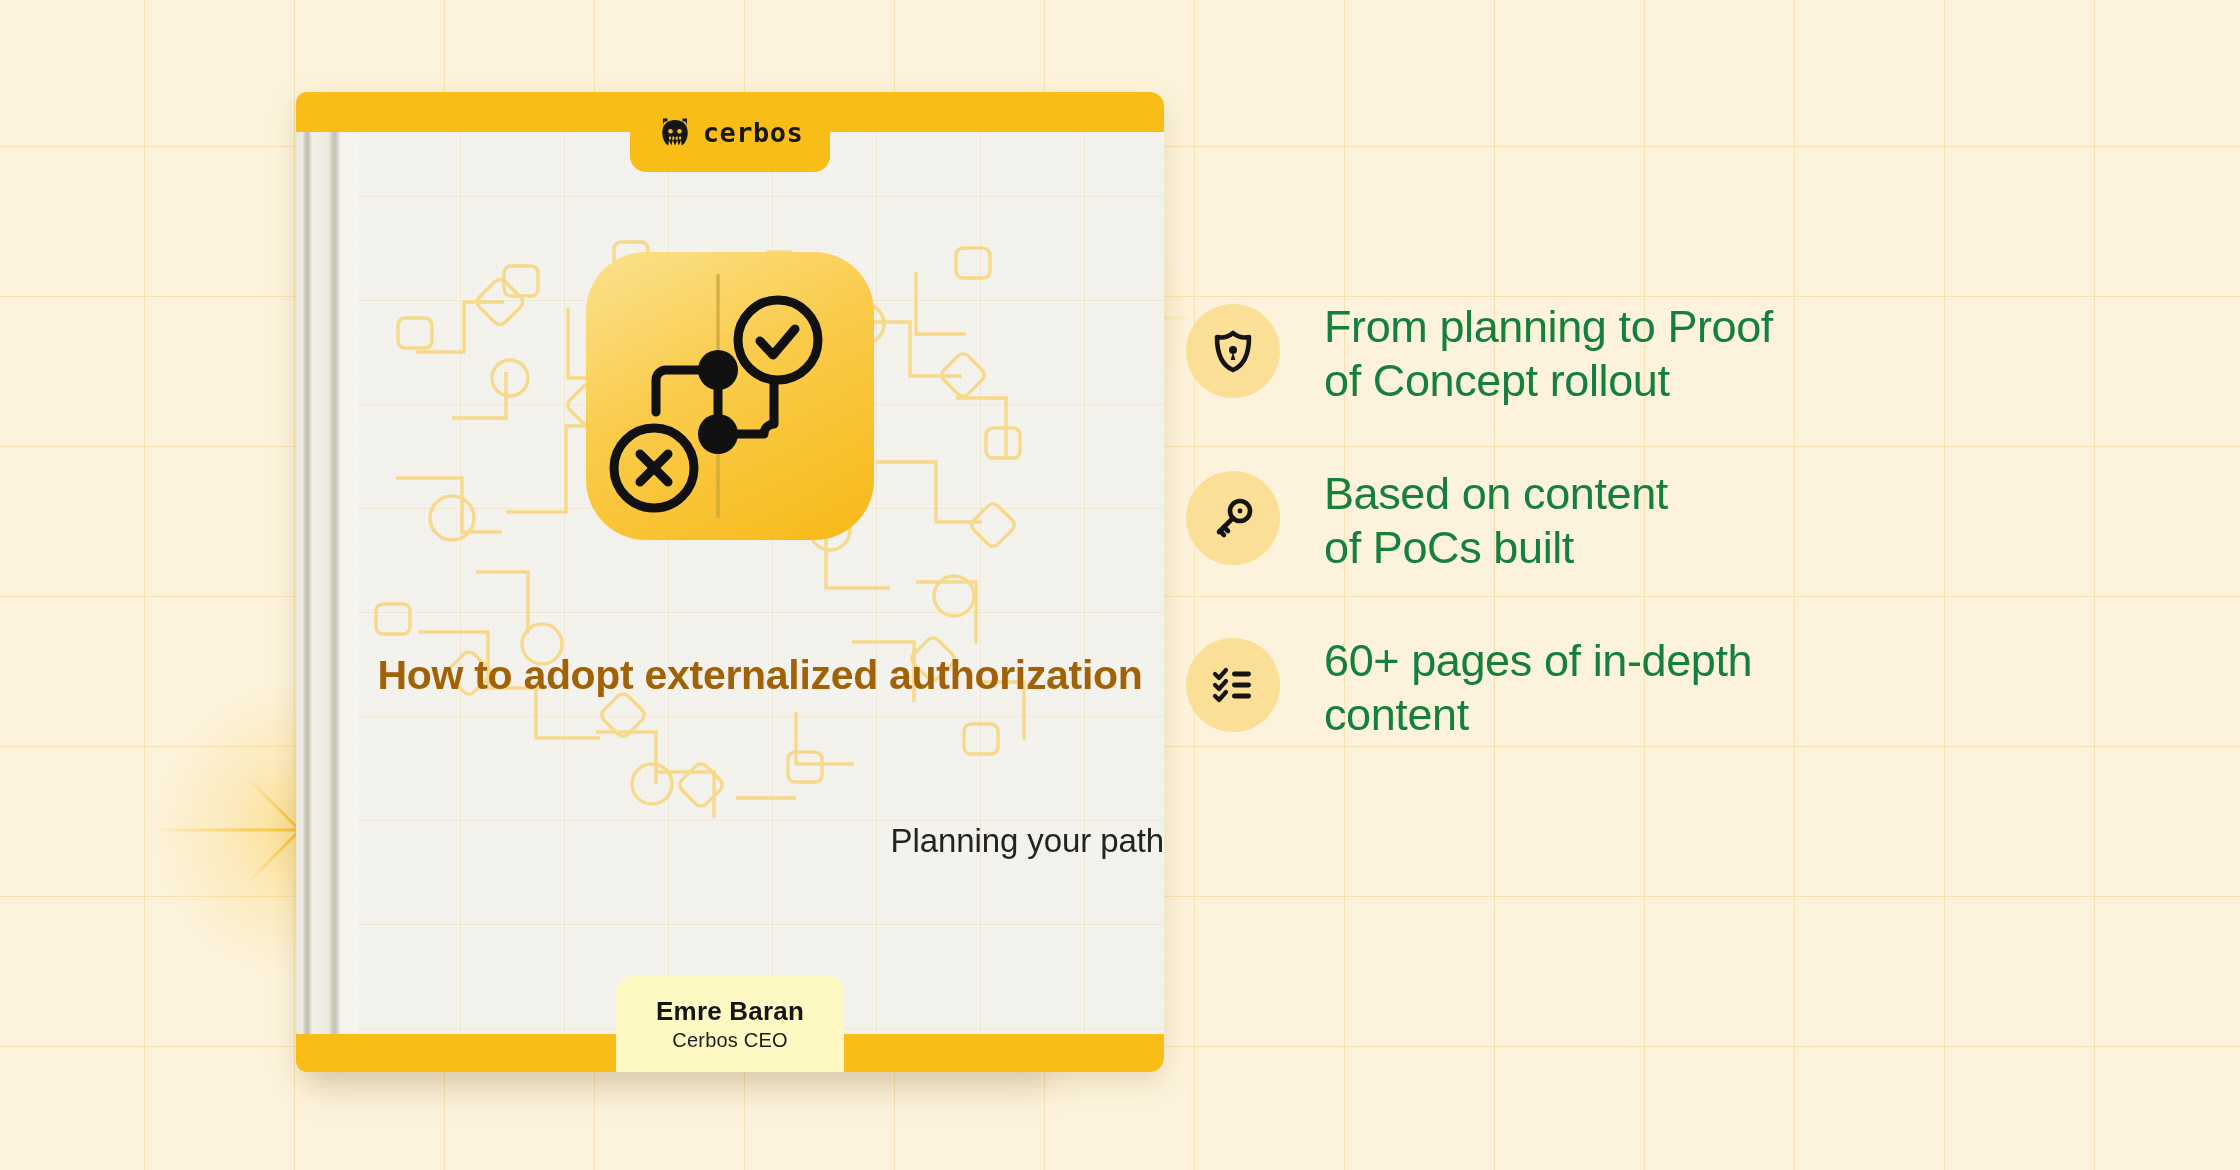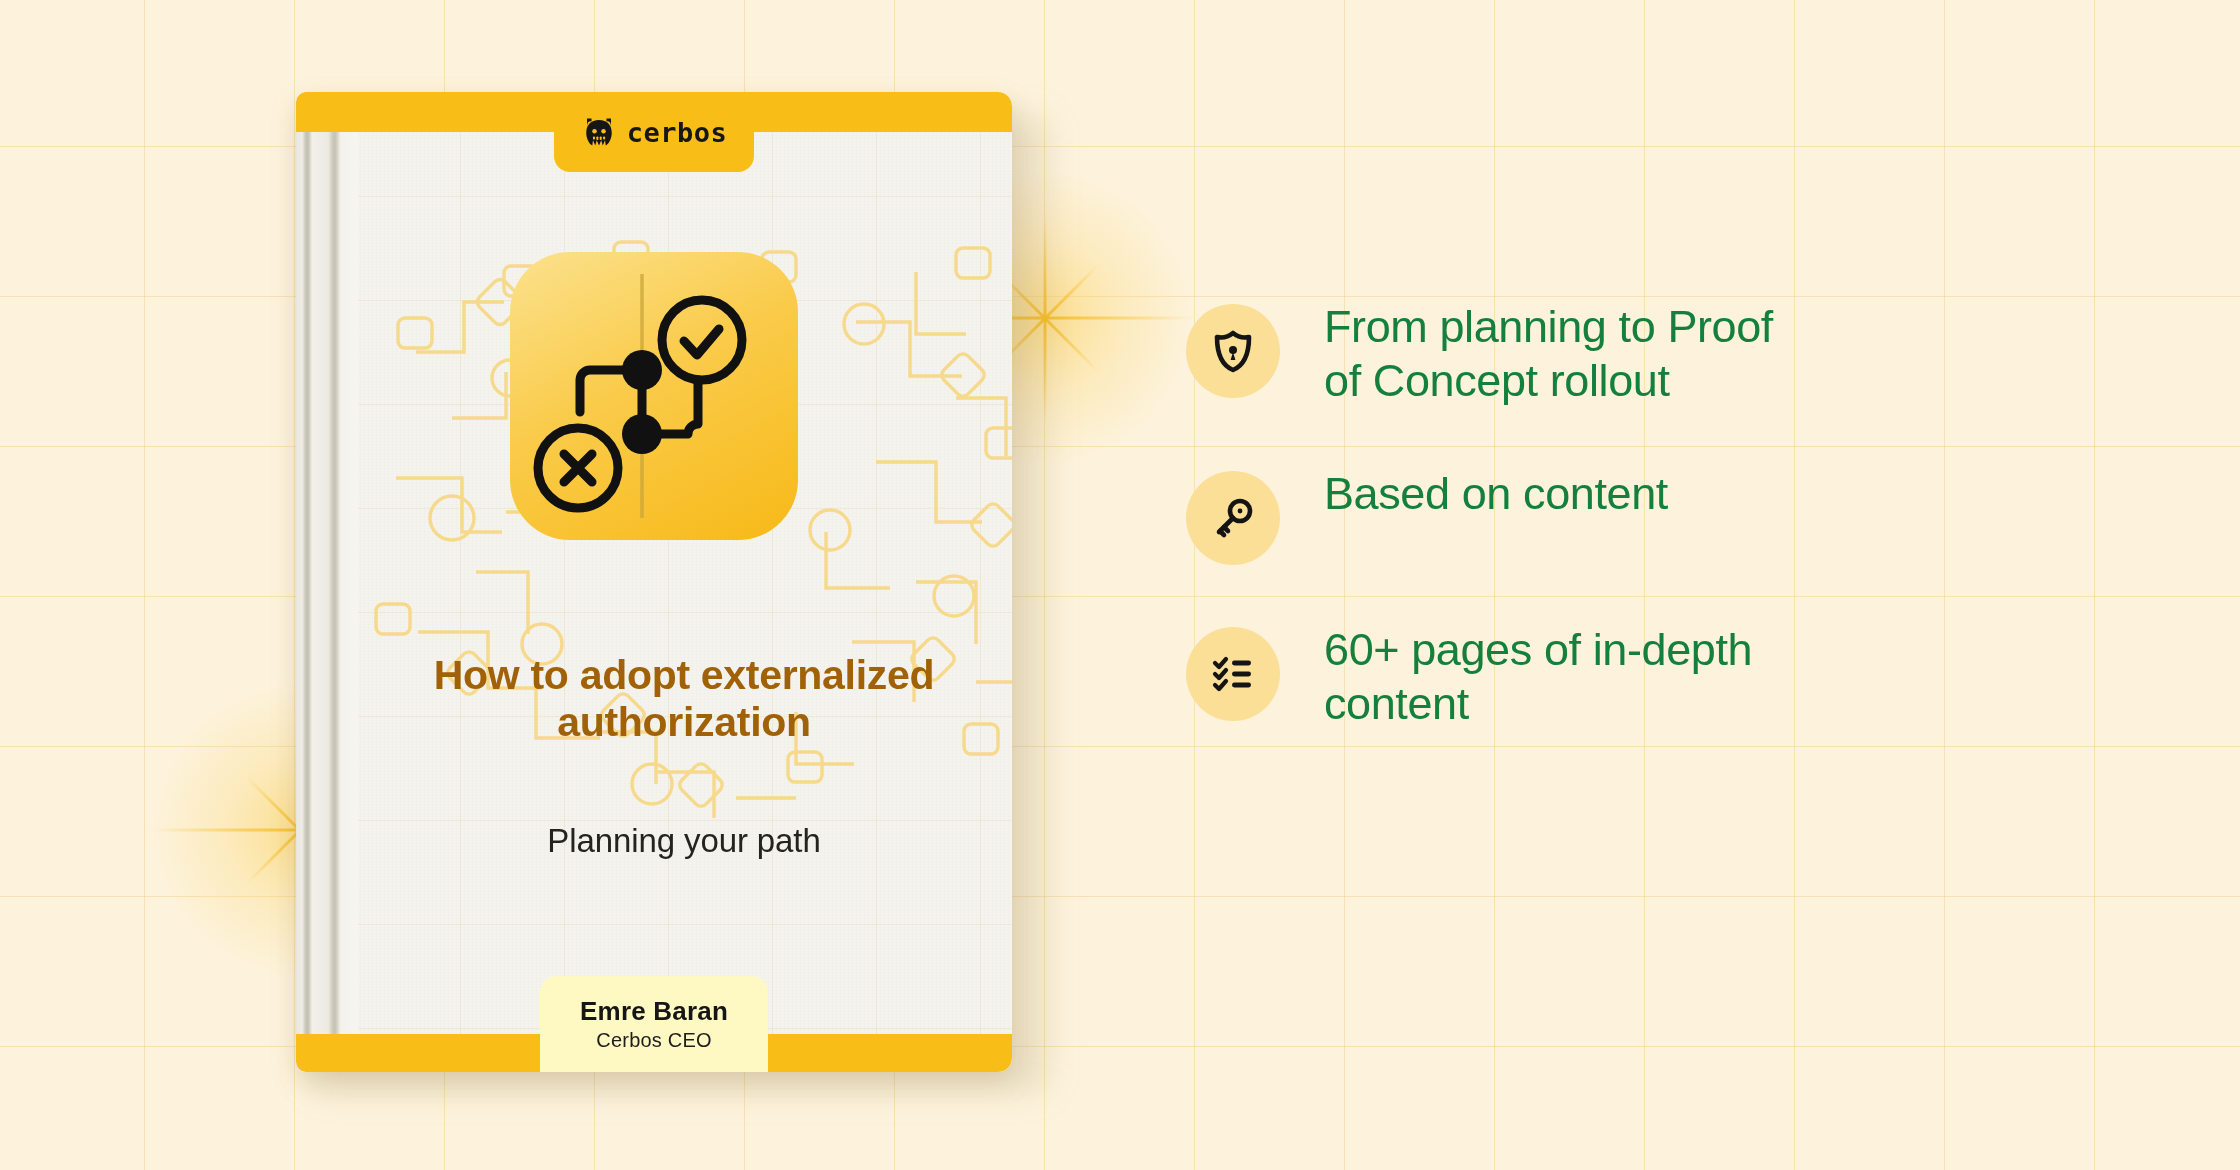--- a/index.html
+++ b/index.html
@@ -30,21 +30,21 @@
   .ray{
     position:absolute;left:50%;top:50%;
     background:linear-gradient(to right, rgba(247,191,45,0) 0%, rgba(247,191,45,.95) 50%, rgba(247,191,45,0) 100%);
     transform-origin:50% 50%;
   }
 
   
   #book-wrap{
     position:absolute;
     left:296px;top:92px;
-    width:716px;height:980px;
+    width:868px;height:980px;
   }
   #book-shadow{
     position:absolute;left:16px;top:24px;width:736px;height:976px;
     border-radius:14px;
     background:rgba(140,120,70,.16);
     filter:blur(16px);
   }
   #book-body{
     position:absolute;inset:0;
     border-radius:10px 14px 14px 10px;
@@ -125,21 +125,21 @@
 
   
   #cover-title{
     position:absolute;left:60px;right:0;top:560px;
     text-align:center;
     font-size:41px;line-height:1.14;font-weight:700;color:#a16207;
     letter-spacing:-.3px;
   }
   #cover-subtitle{
     position:absolute;left:60px;right:0;top:730px;
-    text-align:center;font-size:33px;font-weight:400;color:#24241f;
+    text-align:right;font-size:33px;font-weight:400;color:#24241f;
     letter-spacing:-.1px;
   }
 
   
   #features{
     position:absolute;left:1186px;top:300px;
     display:flex;flex-direction:column;gap:58px;
   }
   .feature{display:flex;align-items:flex-start;gap:44px;}
   .feature-icon{
@@ -311,20 +311,21 @@
           <circle cx="31" cy="17" r="10"></circle>
           <path d="M24 24 L10 38"></path>
           <path d="M15 33 l4 4"></path>
           <path d="M11 37 l4 4"></path>
         </g>
         <circle cx="31" cy="17" r="2.4" fill="#141414"></circle>
       </svg>
     </div>
     <div class="feature-text">
       <span class="ln">Based on content</span>
+      <span class="ln">of PoCs built</span>
     </div>
   </div>
 
   <div class="feature">
     <div class="feature-icon">
       <svg width="48" height="48" viewBox="0 0 48 48" fill="none">
         <g stroke="#141414" stroke-width="4.2" stroke-linecap="round" stroke-linejoin="round" fill="none">
           <path d="M6 13 l4 4 l7 -8"></path>
           <path d="M6 24 l4 4 l7 -8"></path>
           <path d="M6 35 l4 4 l7 -8"></path>

